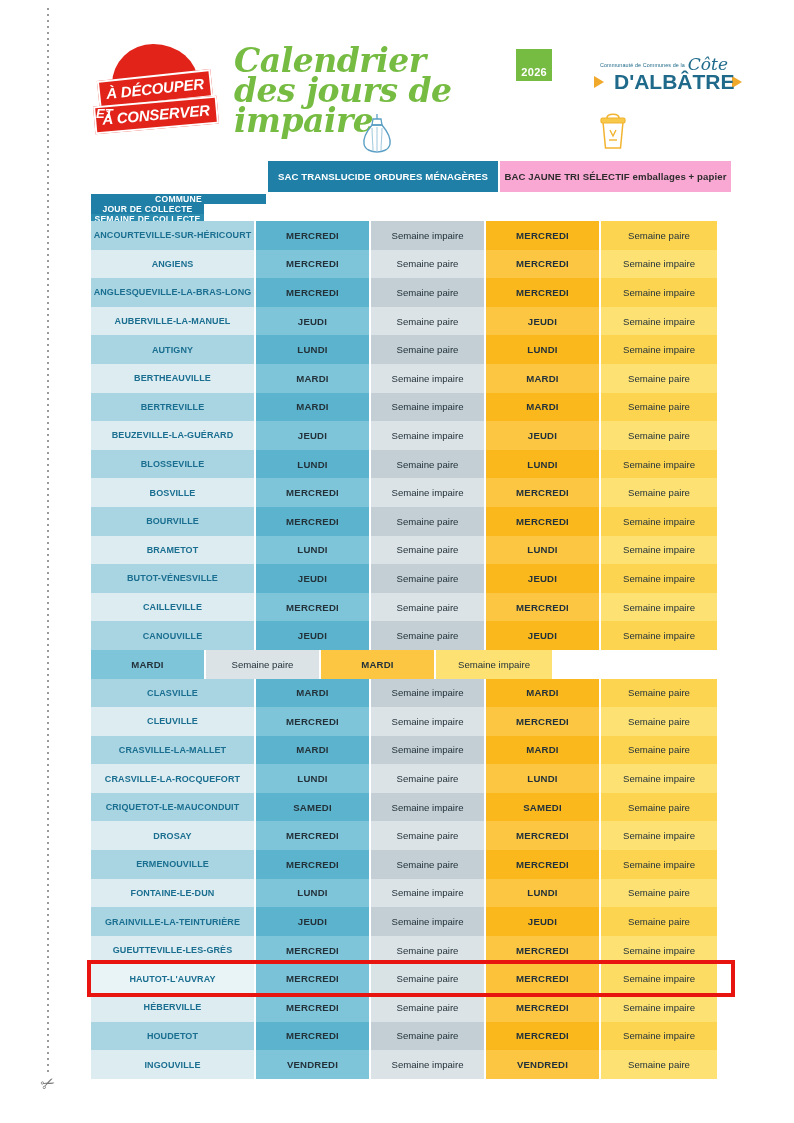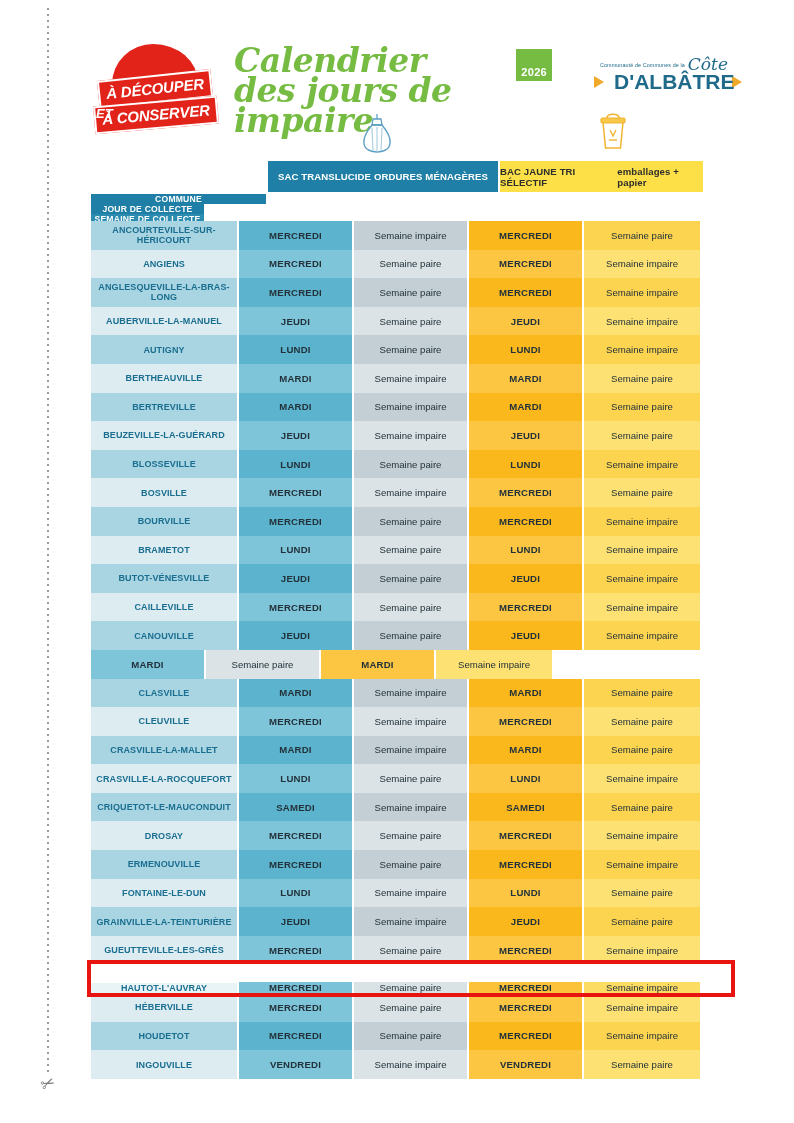--- a/index.html
+++ b/index.html
@@ -155,22 +155,22 @@
   .band-blue {
     width: 232px;
     background: #1f7fa6;
     color: #ffffff;
     display: flex; align-items: center; justify-content: center;
     font-size: 9.6px; font-weight: bold; letter-spacing: 0.1px;
     border-right: 2px solid #ffffff;
     text-align: center;
   }
   .band-yellow {
-    width: 203px;
-    background: #fde047;
+    width: 231px;
+    background: #f9a8d4;
     color: #2d2d2d;
     display: flex; align-items: center; justify-content: center;
     font-size: 9.6px; font-weight: bold; letter-spacing: 0.1px;
     text-align: left;
   }
   .band-yellow .light { font-weight: bold; }
 
   .head-row { display: flex; height: 26px; margin-top: 2px; flex-direction: column; }
   .hc {
     display: flex; align-items: center; justify-content: center;
@@ -185,21 +185,21 @@
   .hc.y2 { width: 116px; background: #fcc53a; color: #2d2d2d; border-right: none; }
 
   .rows { position: relative; margin-top: 1px; }
   .row { display: flex; height: 28.6px; position: relative; }
   .cell {
     display: flex; align-items: center; justify-content: center;
     text-align: center;
     border-right: 2px solid #ffffff;
   }
   .cell.commune {
-    width: 148px;
+    width: 165px;
     color: #1a6e90;
     font-size: 9px; font-weight: bold; letter-spacing: 0.1px;
   }
   .cell.day {
     width: 115px;
     color: #23323a;
     font-size: 9.6px; font-weight: bold; letter-spacing: 0.2px;
   }
   .cell.week {
     width: 115px;
@@ -218,21 +218,20 @@
   .row.even .cell.week    { background: #dbe3e6; }
   .row.odd  .cell.dayY    { background: #fbb81c; }
   .row.even .cell.dayY    { background: #fcc642; }
   .row.odd  .cell.weekY   { background: #fdd450; }
   .row.even .cell.weekY   { background: #fde173; }
 
   .row.highlight {
     outline: 4px solid #e8140f;
     outline-offset: 0px;
     z-index: 5;
-    align-items: flex-end;
   }
   .row.highlight .cell.commune { background: #e9f4f7; }
   .row.highlight .cell.day     { background: #79c2d8; }
   .row.highlight .cell.week    { background: #d9e2e5; }
   .row.highlight .cell.dayY    { background: #fcc23a; }
   .row.highlight .cell.weekY   { background: #fddc63; }
 </style>
 </head>
 <body>
 

